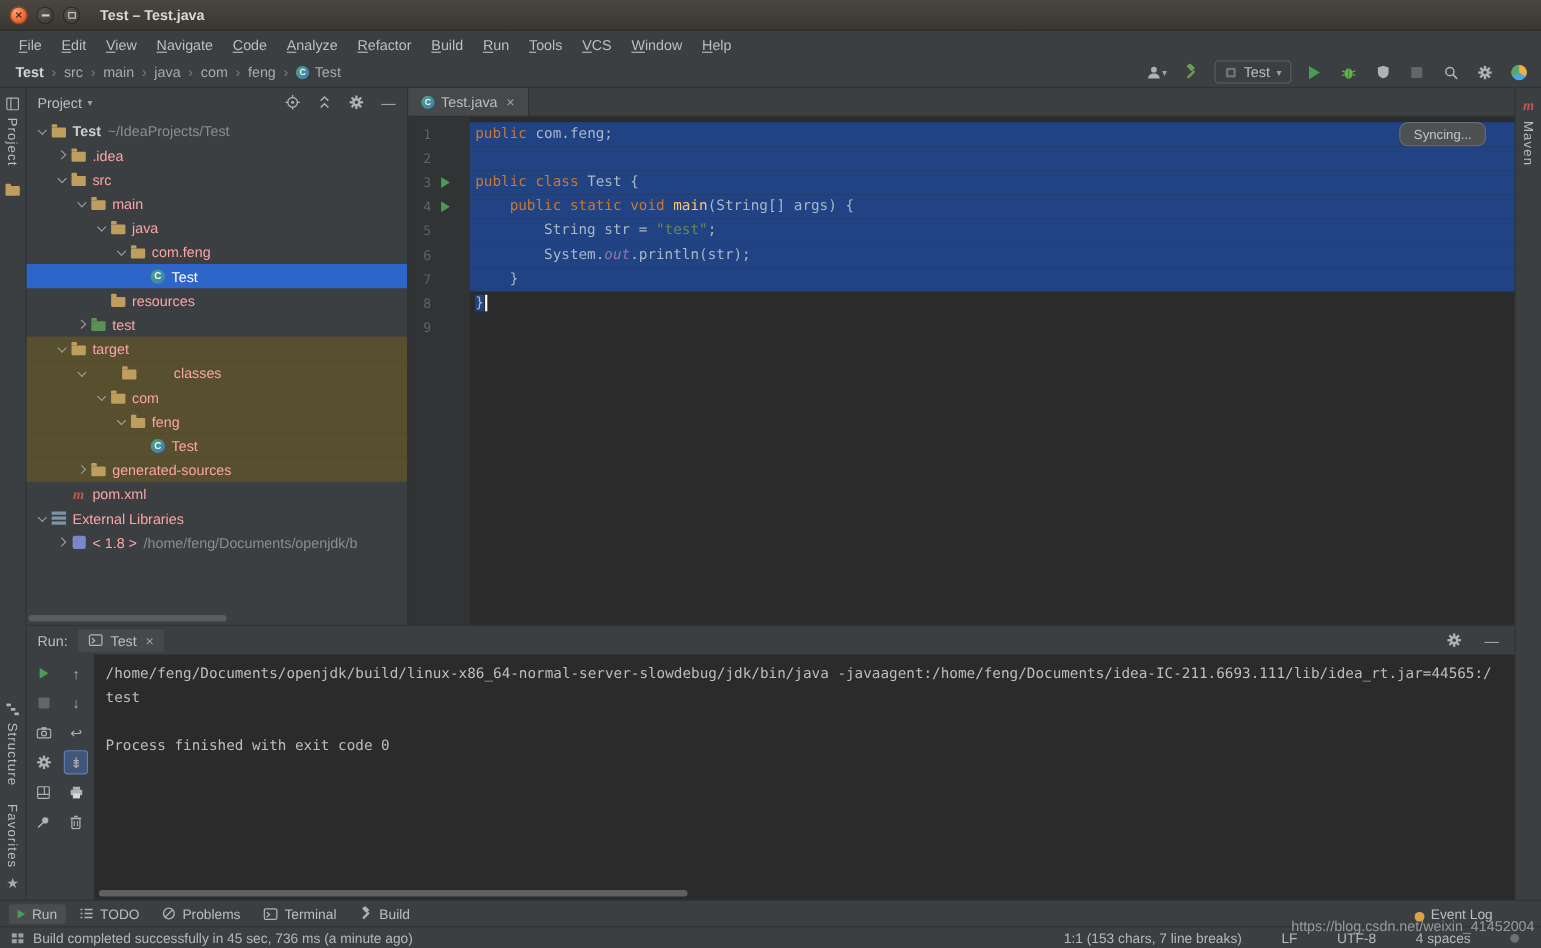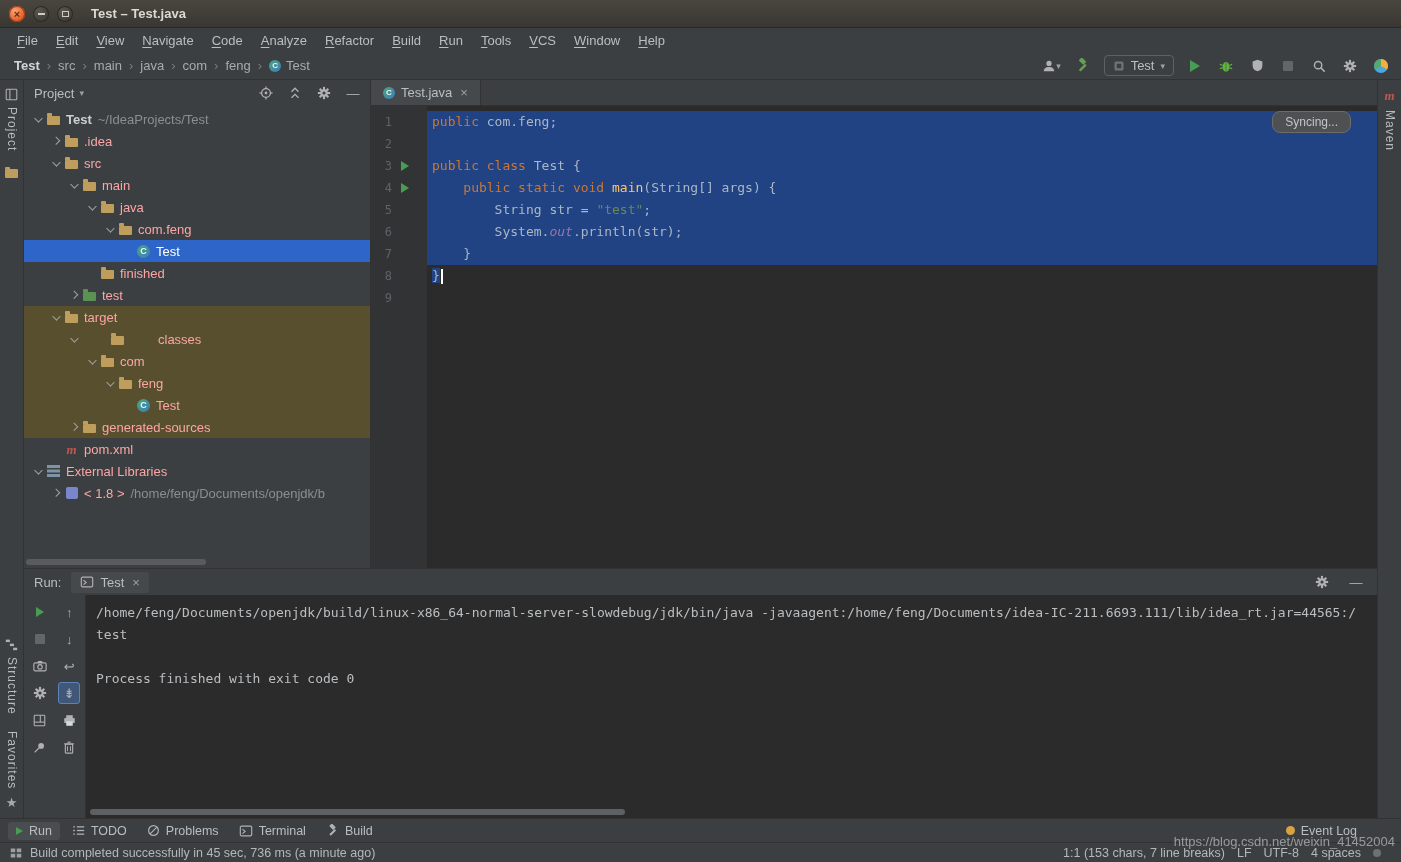--- a/index.html
+++ b/index.html
@@ -114,27 +114,27 @@
   .icn.active { background:#41577A; border:1px solid #5E82B5; }
   .console { flex:1; background:#2B2B2B; padding:7px 0 0 10px; font:13px/22px "DejaVu Sans Mono",monospace; color:#BBBEC1; position:relative; overflow:hidden; }
   .cline { white-space:pre; }
   .console-scroll { position:absolute; bottom:3px; left:4px; width:535px; height:6px; background:#5E6163; border-radius:3px; }
 
   
   .bottombar { height:24px; flex:none; background:#3C3F41; border-top:1px solid #323232; display:flex; align-items:center; padding:0 8px; gap:6px; font-size:12.5px; }
   .bb-item { display:flex; align-items:center; gap:6px; padding:2px 8px; color:#BBBEC1; border-radius:3px; }
   .bb-item.active { background:#494D4F; }
   .bb-spacer { flex:1; }
-  .eventlog { display:flex; align-items:center; gap:6px; margin-right:36px; color:#BBBEC1; }
+  .eventlog { display:flex; align-items:flex-end; gap:6px; margin-right:36px; color:#BBBEC1; }
   .dot-orange { width:9px; height:9px; border-radius:50%; background:#D9A343; }
 
   
   .statusbar { height:20px; flex:none; background:#3C3F41; border-top:1px solid #323232; display:flex; align-items:center; padding:0 10px; font-size:12.5px; color:#B4B8BB; }
   .sb-left { display:flex; align-items:center; gap:8px; }
-  .sb-right { margin-left:auto; display:flex; align-items:center; gap:12px; margin-right:10px; }
+  .sb-right { margin-left:auto; display:flex; align-items:center; gap:36px; margin-right:10px; }
   .graydot { width:8px; height:8px; border-radius:50%; background:#6E7173; }
 
   .watermark { position:absolute; right:6px; bottom:13px; font-size:13px; color:rgba(226,228,231,.55); pointer-events:none; z-index:9; }
 
   
   .cssplay { width:0; height:0; border-left:8px solid #499C54; border-top:5px solid transparent; border-bottom:5px solid transparent; }
   .cssplay.big { border-left-width:10px; border-top-width:6px; border-bottom-width:6px; }
   .cssplay.small { border-left-width:7px; border-top-width:4.5px; border-bottom-width:4.5px; }
   .sq { width:10px; height:10px; background:#636668; border-radius:1px; }
   .svgwrap { display:flex; align-items:center; justify-content:center; }
@@ -448,21 +448,21 @@
                 <span class="tric">
                   <span class="clsic">C</span>
                 </span>
                 <span class="tlabel">Test</span>
               </div>
               <div class="trow" style="padding-left: 60px;">
                 <span class="arrowbox"></span>
                 <span class="tric">
                   <span class="fold"></span>
                 </span>
-                <span class="tlabel">finished</span>
+                <span class="tlabel">resources</span>
               </div>
               <div class="trow" style="padding-left: 42px;">
                 <span class="arrowbox">
                   <span class="chev closed"></span>
                 </span>
                 <span class="tric">
                   <span class="fold test"></span>
                 </span>
                 <span class="tlabel">test</span>
               </div>

